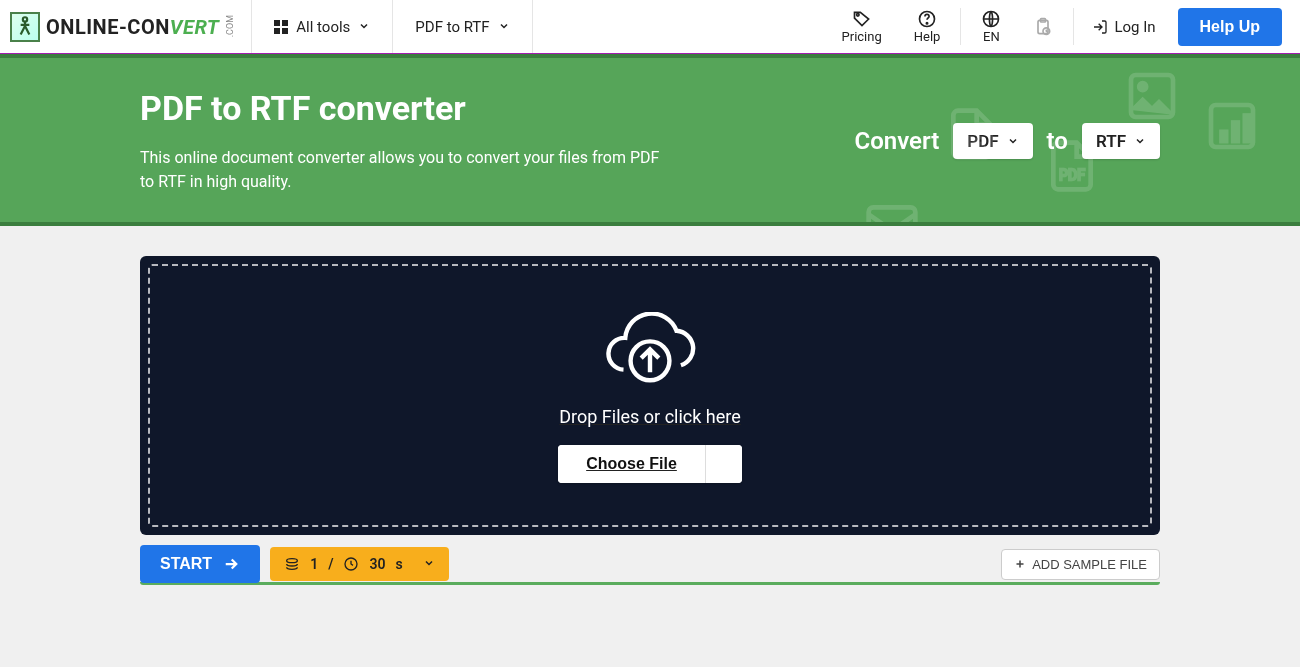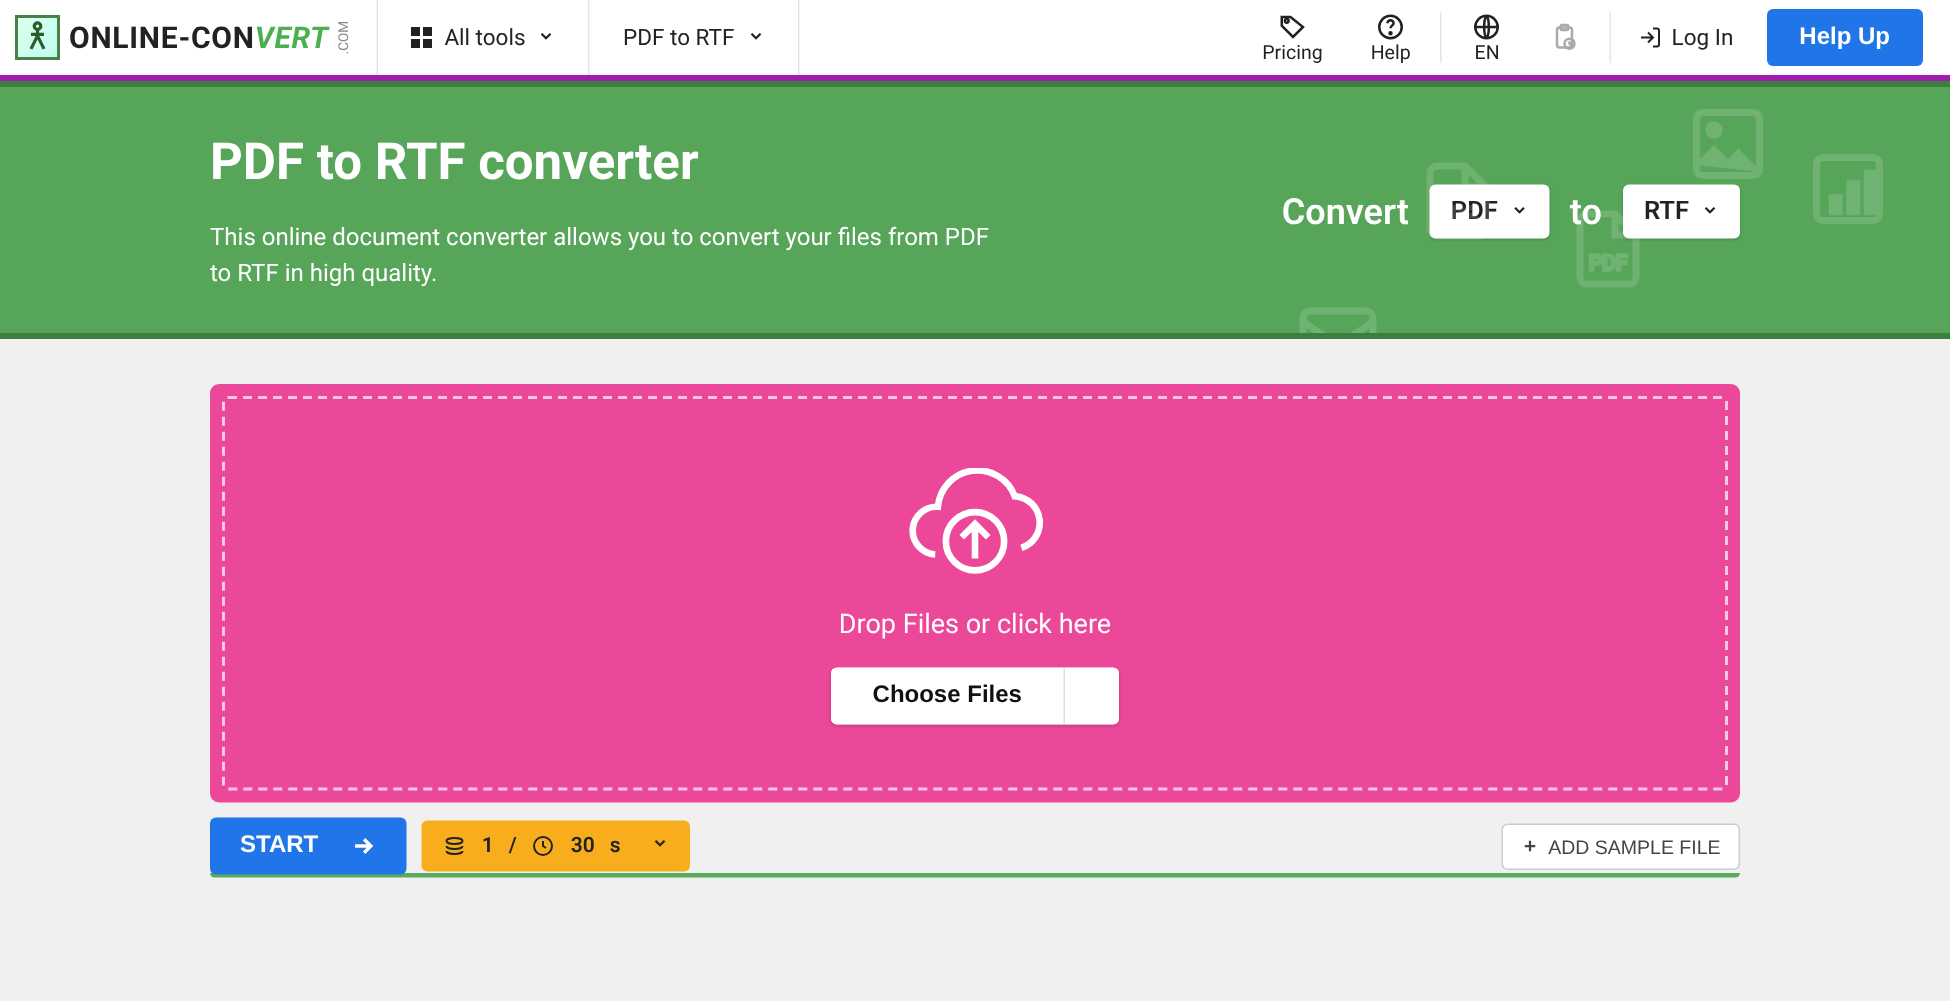--- a/index.html
+++ b/index.html
@@ -10,21 +10,21 @@
     width: 1300px;
     height: 667px;
     overflow: hidden;
   }
 
   
   .topbar {
     display: flex;
     align-items: stretch;
     background: #fff;
-    border-bottom: 4px solid #a21caf;
+    border-bottom: 1px solid #a21caf;
     height: 54px;
   }
   .logo {
     display: flex; align-items: center; gap: 6px;
     padding: 0 16px 0 10px;
     border-right: 1px solid #e5e5e5;
   }
   .logo-mark {
     width: 30px; height: 30px;
     border: 2px solid #4a814a;
@@ -109,23 +109,24 @@
   .deco.d1 { right:40px; top:40px; }
   .deco.d2 { right:120px; top:10px; }
   .deco.d3 { right:200px; top:80px; }
   .deco.d4 { right:300px; top:48px; }
   .deco.d5 { right:380px; top:140px; }
 
   
   .main { max-width: 1040px; margin: 0 auto; padding: 30px 10px 0; }
 
   .dropzone {
-    background:#ec4899;
+    background:#0f172a;
     border-radius:6px;
     padding: 8px;
+    text-decoration: underline;
   }
   .dropzone-inner {
     border: 2px dashed rgba(255,255,255,.7);
     border-radius:4px;
     display:flex; flex-direction:column; align-items:center; justify-content:center;
     padding: 46px 0 42px;
     color:#fff;
   }
   .dropzone-inner svg { width:106px; height:80px; stroke:#fff; stroke-width:5; fill:none; }
   .drop-text { font-size:18px; margin: 14px 0 18px; }
@@ -138,21 +139,21 @@
     border:none; background:#fff; cursor:pointer;
     border-right:1px solid #ddd;
   }
   .choose-dd {
     padding: 10px 12px; background:#fff; border:none; cursor:pointer;
   }
 
   
   .actions { display:flex; align-items:center; margin-top:10px; gap:10px; }
   .start-btn {
-    display:flex; align-items:center; gap:21px;
+    display:flex; align-items:center; gap:10px;
     background:#2075e8; color:#fff;
     padding: 10px 20px; font-size:16px; font-weight:700;
     border:none; border-radius:4px; cursor:pointer;
   }
   .opts-bar {
     display:flex; align-items:center; gap:10px;
     background:#f8ae1c; color:#222;
     padding: 9px 14px;
     border-radius:4px; cursor:pointer;
     font-size:14px; font-weight:600;
@@ -331,21 +332,21 @@
 
   <div class="dropzone">
     <div class="dropzone-inner">
       <svg viewBox="0 0 120 90">
         <path d="M95 60a20 20 0 00-5-39 30 30 0 00-58 8A18 18 0 0030 65"></path>
         <circle cx="60" cy="55" r="22"></circle>
         <path d="M60 68V44M50 52l10-10 10 10"></path>
       </svg>
       <div class="drop-text">Drop Files or click here</div>
       <div class="choose-grp">
-        <button class="choose-btn">Choose Files</button>
+        <button class="choose-btn">Choose File</button>
         <button class="choose-dd">
           <span class="chev"><svg viewBox="0 0 24 24" fill="none" stroke="#222" stroke-width="3">
                 <path d="M6 9l6 6 6-6"></path>
               </svg></span>
         </button>
       </div>
     </div>
   </div>
 
   <div class="actions">

